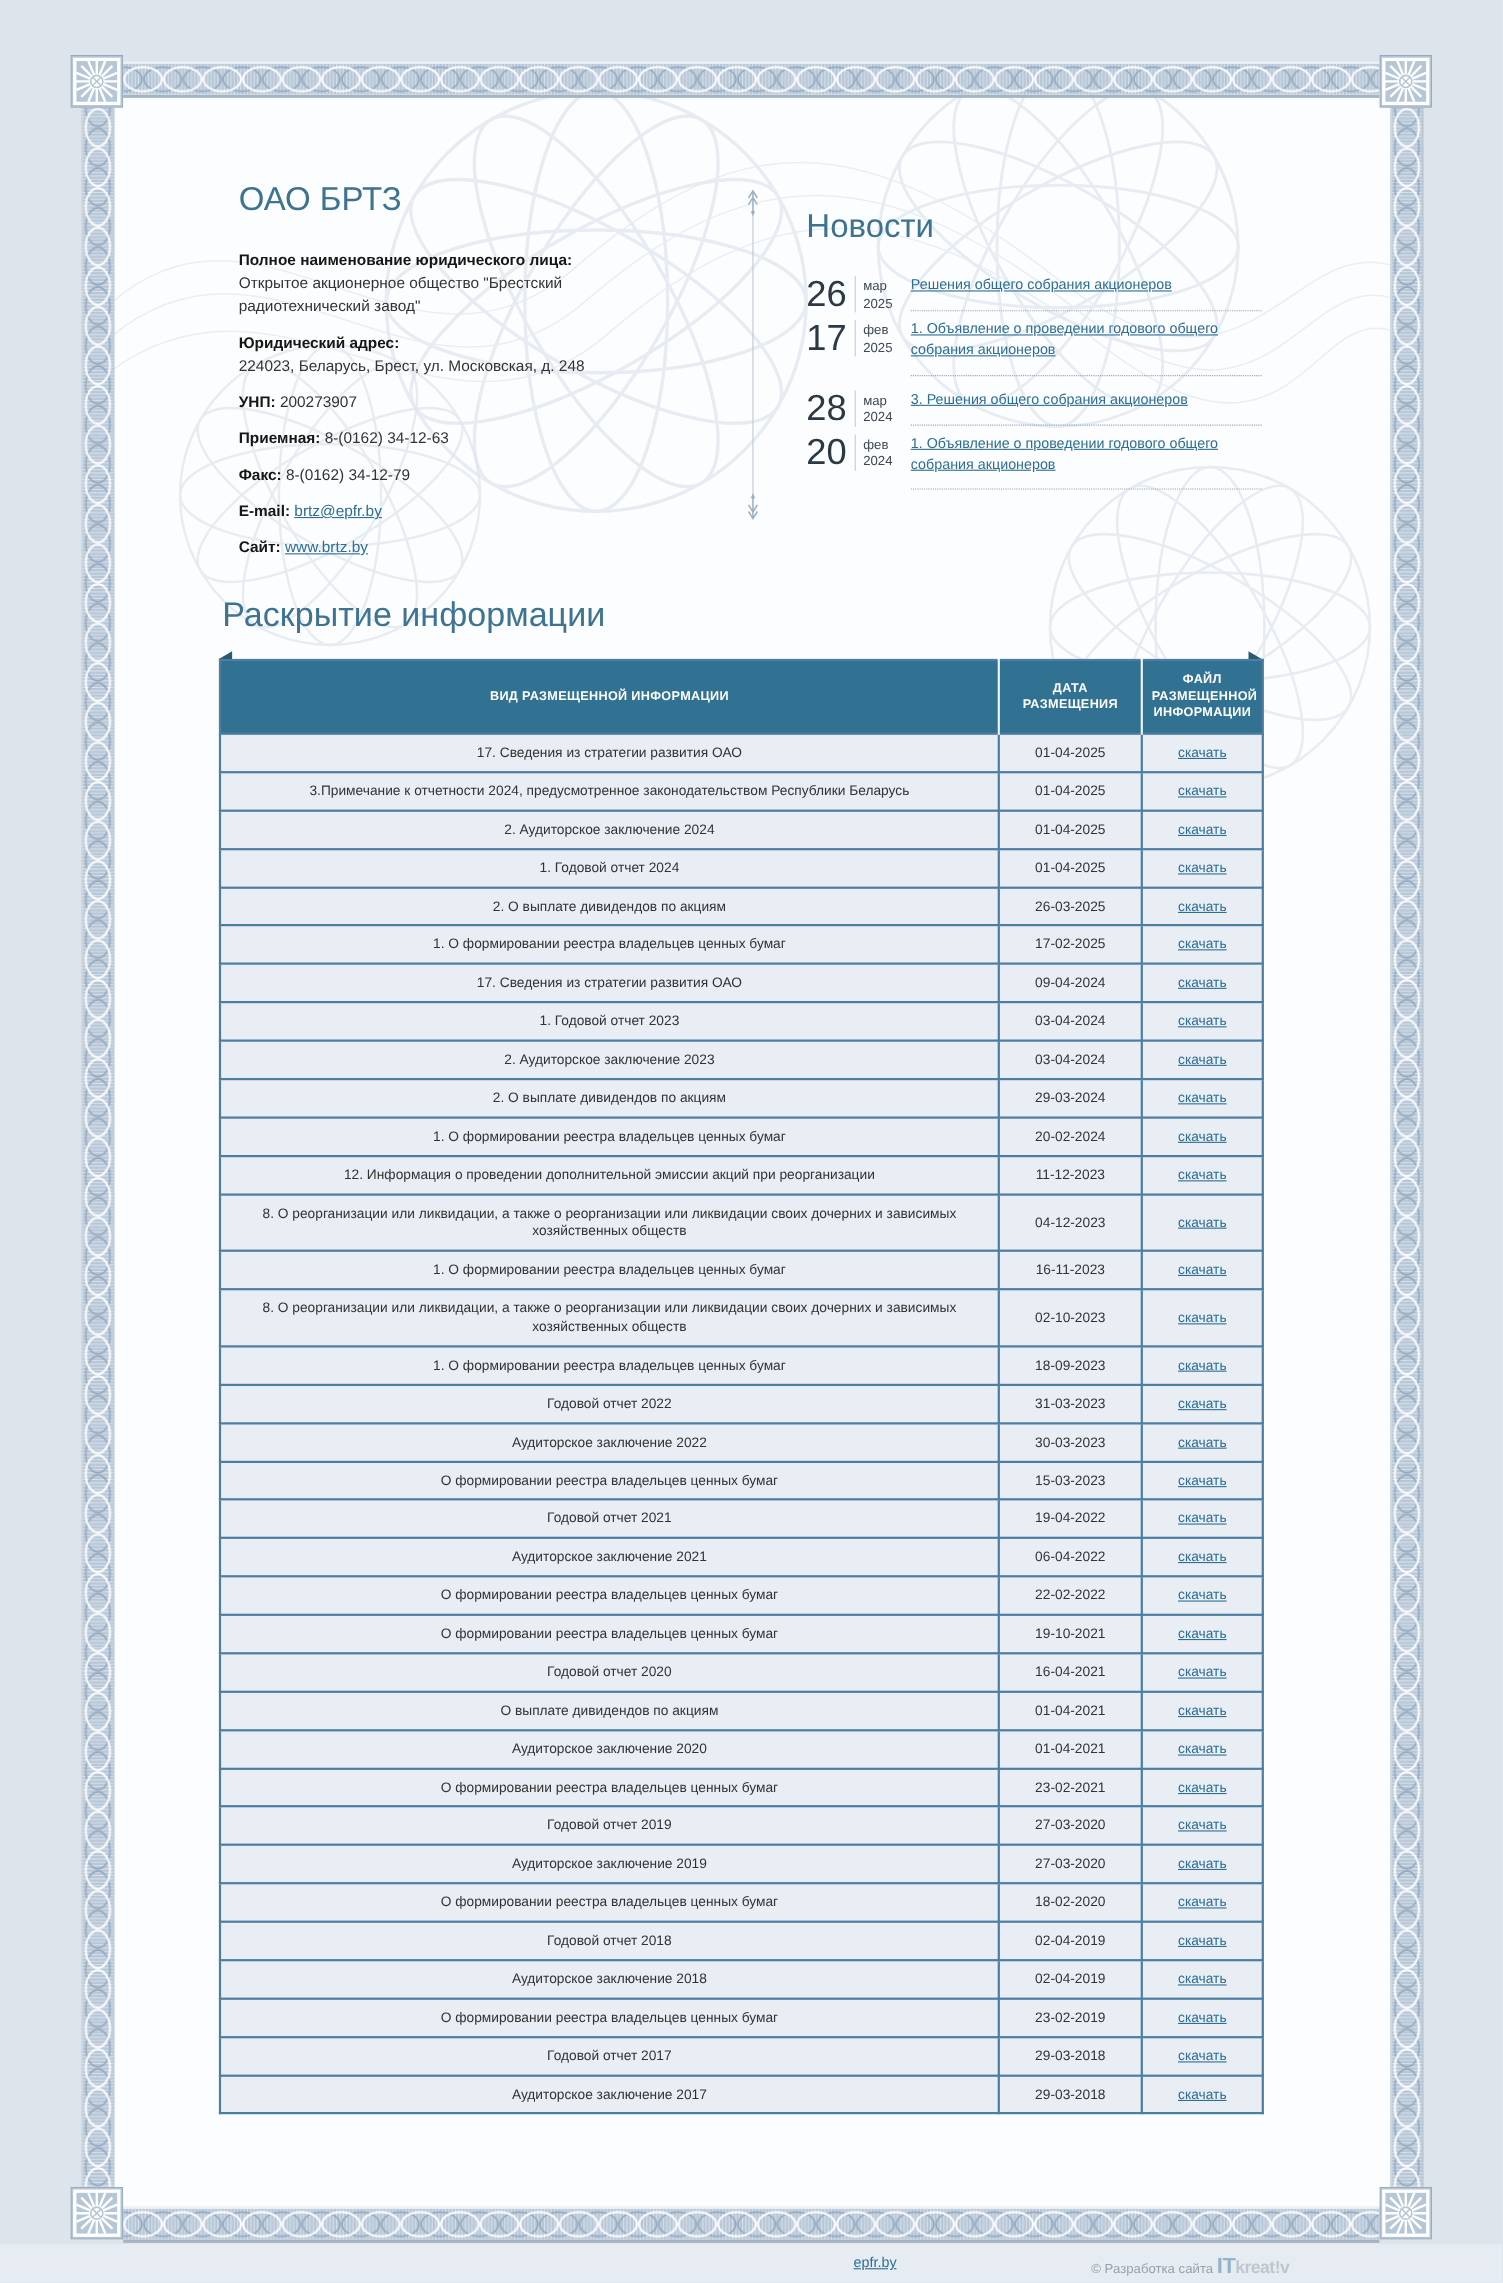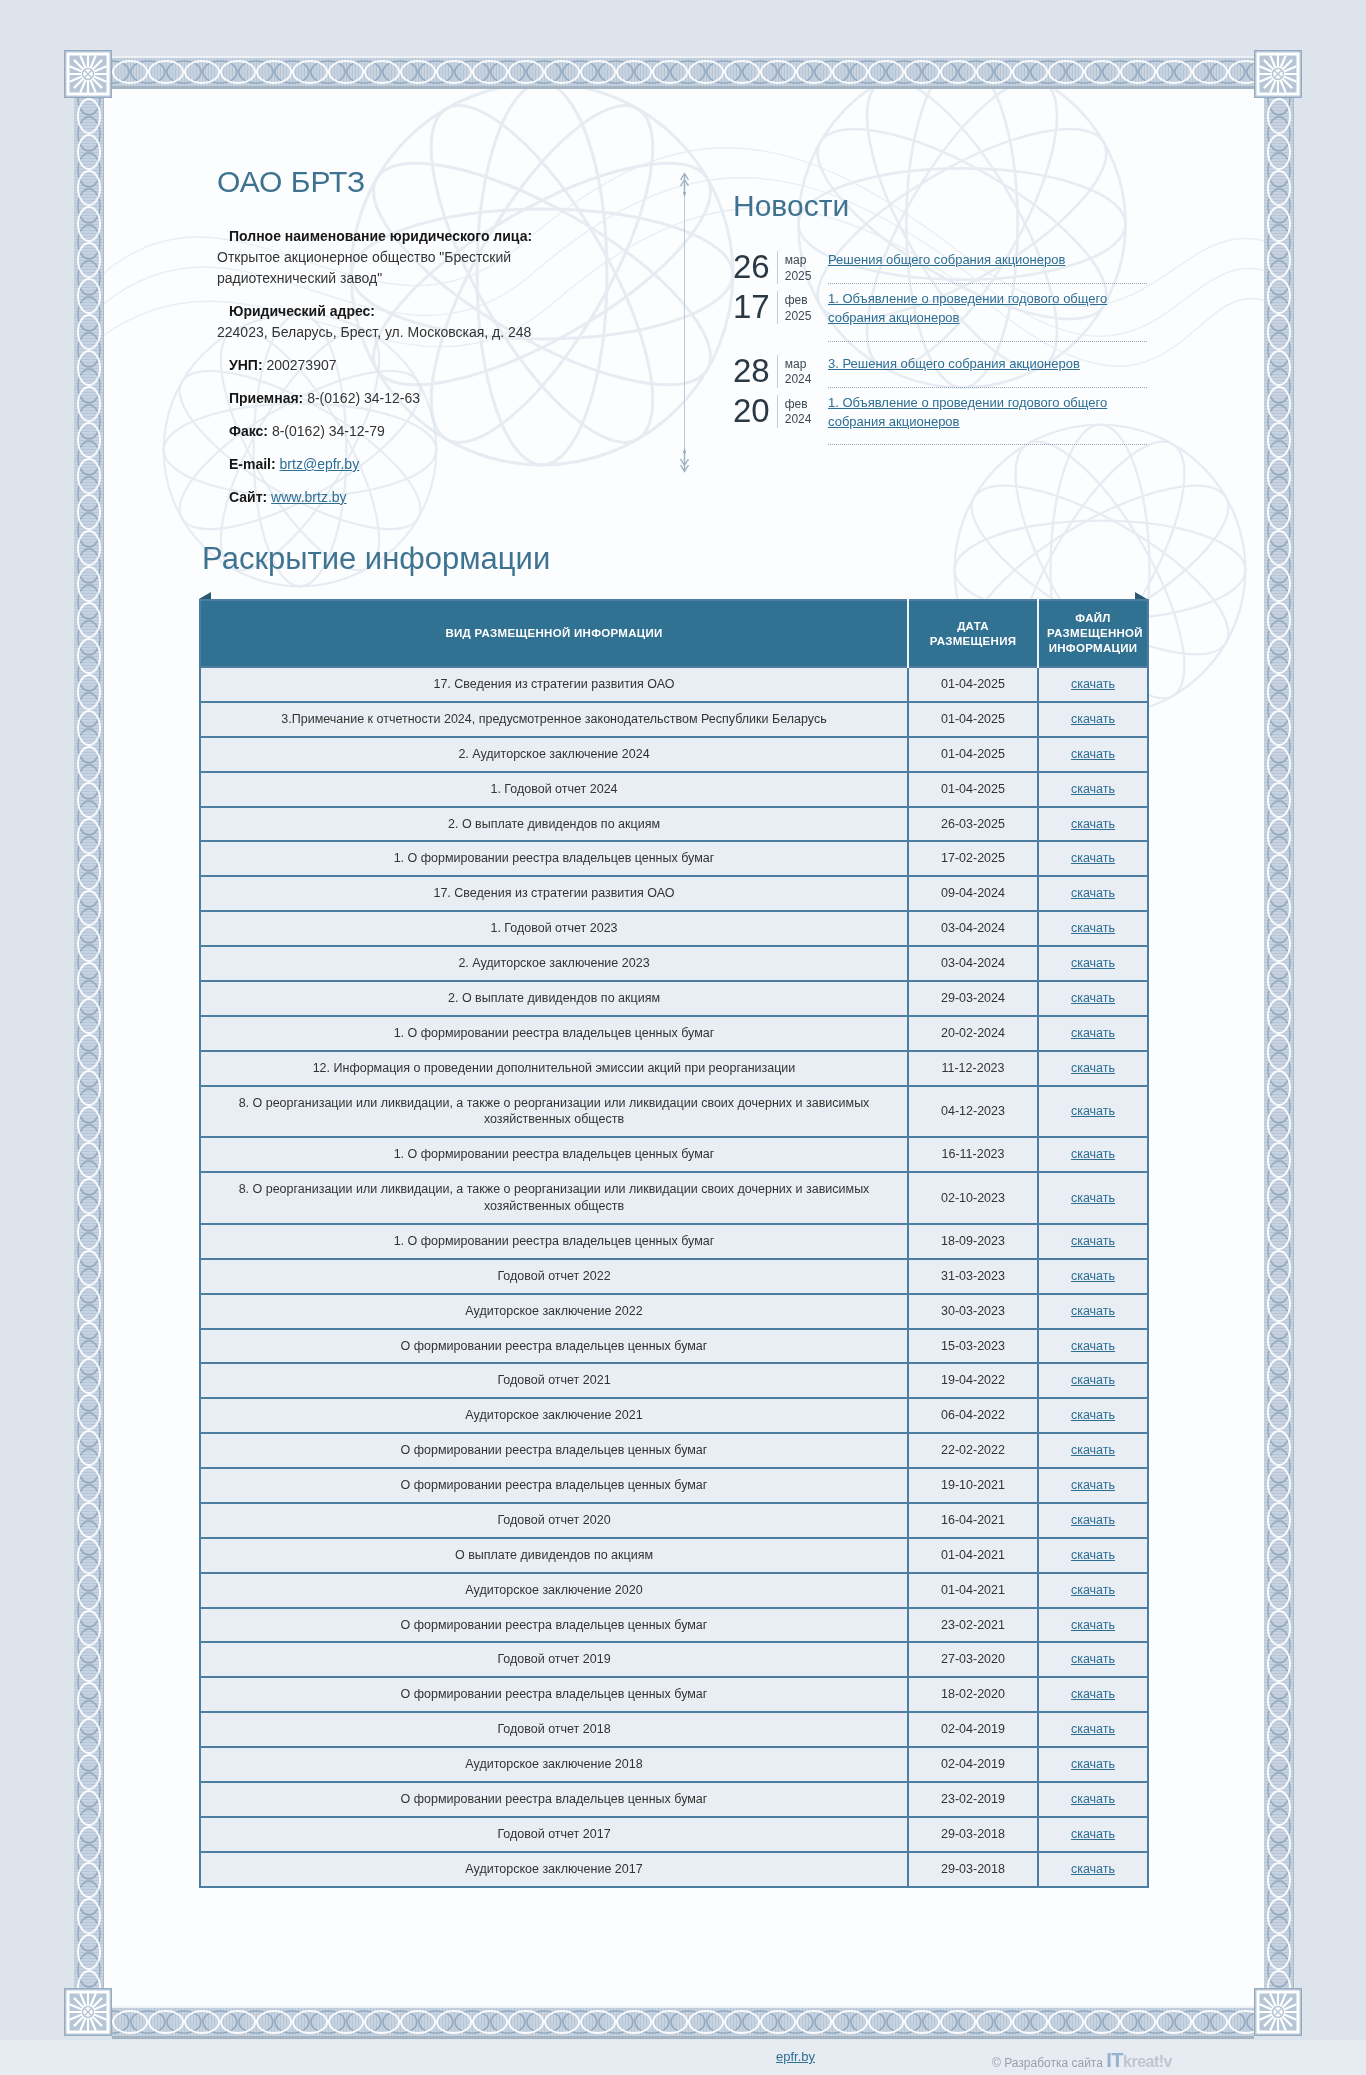--- a/index.html
+++ b/index.html
@@ -19,21 +19,21 @@
   .ros-tl{left:64px;top:50px;} .ros-tr{left:1254px;top:50px;}
   .ros-bl{left:64px;top:1988px;} .ros-br{left:1254px;top:1988px;}
   .deco{position:absolute;pointer-events:none;opacity:.75;}
 
   
   .top-section{position:absolute;left:199px;top:84px;width:948px;display:flex;}
   .company-col{width:430px;padding:80px 0 0 18px;box-sizing:border-box;}
   .news-col{margin-left:104px;width:414px;padding-top:104px;box-sizing:border-box;}
   .big-title{font-size:30px;font-weight:400;color:#3d7291;margin:0 0 26px 0;line-height:1.2;}
   .company-field{margin:0 0 12px 0;font-size:14px;line-height:1.5;color:#333;}
-  .company-field .fl{font-weight:700;color:#161616;margin-left:12px;}
+  .company-field .fl{font-weight:700;color:#161616;}
   .company-field.f-block .fv{display:block;}
   .link-value{color:#2d6e93;text-decoration:underline;cursor:pointer;}
 
   .section-divider{position:absolute;left:485px;top:111px;height:255px;width:1px;background:#bcc9d6;}
   .div-arrow{position:absolute;left:-7px;width:15px;height:26px;}
   .div-arrow.up{top:-24px;} .div-arrow.down{bottom:-24px;transform:rotate(180deg);}
 
   .news-item{position:relative;padding-left:95px;min-height:40px;}
   .news-date{position:absolute;left:0;top:1px;display:flex;}
   .news-day{font-size:33px;line-height:.95;color:#2b3945;padding-right:7px;border-right:1px solid #c2ccd6;}
@@ -450,20 +450,25 @@
               <td>23-02-2021</td>
               <td><a class="dl-link">скачать</a></td>
             </tr>
 
             <tr>
               <td>Годовой отчет 2019</td>
               <td>27-03-2020</td>
               <td><a class="dl-link">скачать</a></td>
             </tr>
 
+            <tr>
+              <td>Аудиторское заключение 2019</td>
+              <td>27-03-2020</td>
+              <td><a class="dl-link">скачать</a></td>
+            </tr>
 
             <tr>
               <td>О формировании реестра владельцев ценных бумаг</td>
               <td>18-02-2020</td>
               <td><a class="dl-link">скачать</a></td>
             </tr>
 
             <tr>
               <td>Годовой отчет 2018</td>
               <td>02-04-2019</td>

